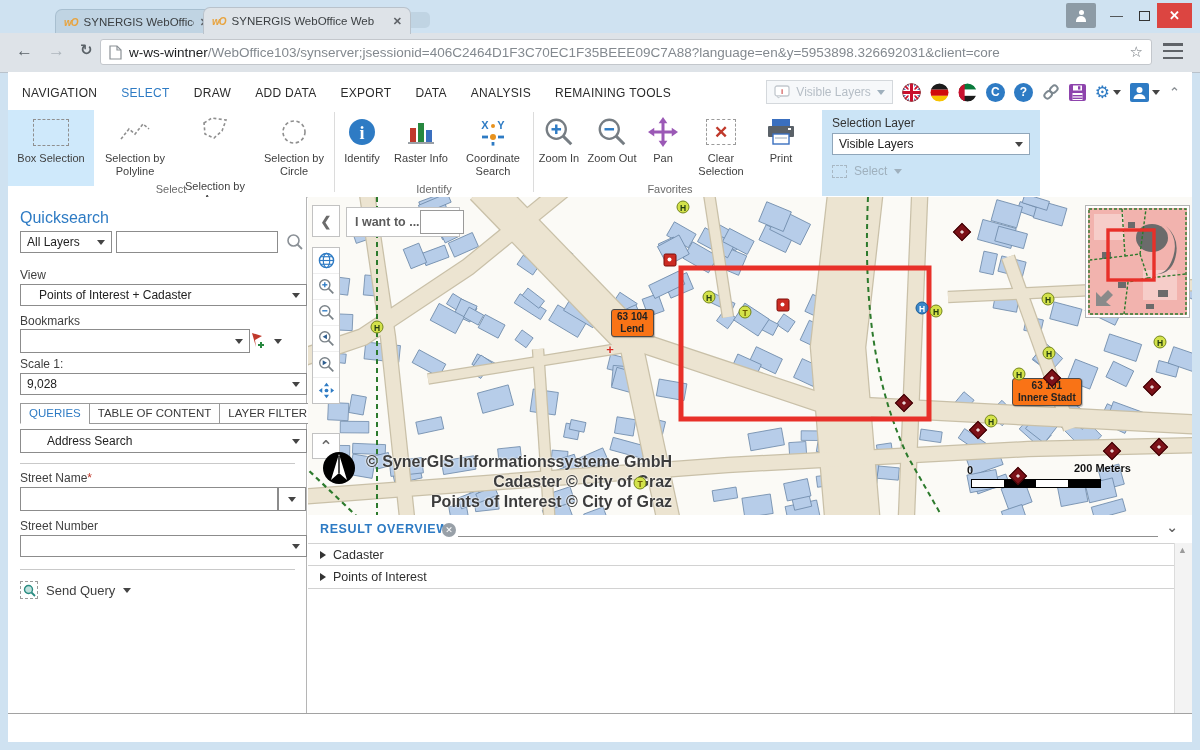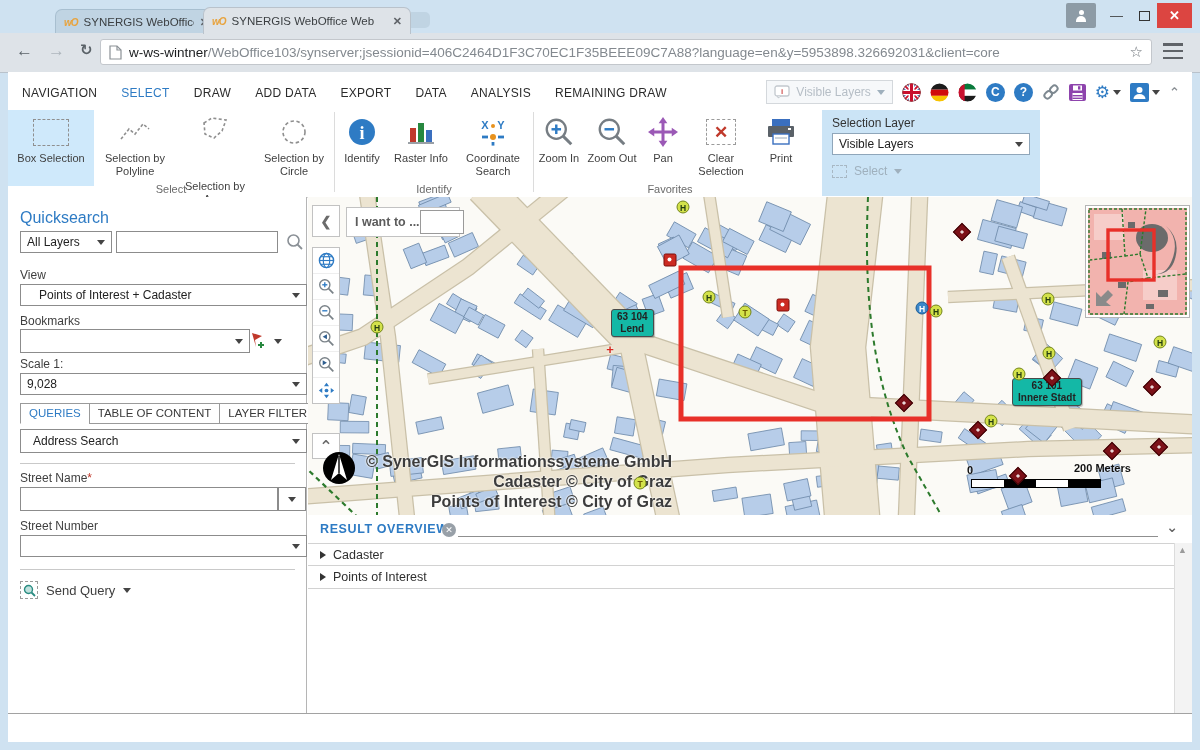--- a/index.html
+++ b/index.html
@@ -85,21 +85,21 @@
   .maparea{position:absolute;left:300px;top:0;width:884px;height:318px;overflow:hidden;background:#fbfaf6;}
   .mapovl{position:absolute;z-index:5;}
   .whitebox{background:#fff;border:1px solid #c2c2c2;box-sizing:border-box;}
   .toolcol{left:4px;top:50px;width:28px;}
   .toolcol .tc{height:25px;display:flex;align-items:center;justify-content:center;border-bottom:1px solid #eee;}
   .collapseL{left:4px;top:8px;width:28px;height:32px;display:flex;align-items:center;justify-content:center;color:#6b6b6b;font-weight:bold;font-size:13px;}
   .chevupbtn{left:4px;top:236px;width:28px;height:26px;display:flex;align-items:center;justify-content:center;color:#6b6b6b;font-weight:bold;}
   .iwant{left:38px;top:10px;width:114px;height:30px;display:flex;align-items:center;padding:0 4px 0 8px;box-sizing:border-box;justify-content:space-between;}
   .iwant span{font-size:12.5px;color:#5c5c5c;white-space:nowrap;font-weight:bold;}
   .iwant input{width:38px;height:20px;border:1px solid #9a9a9a;}
-  .maplabel{position:absolute;z-index:6;background:#14b8a6;border:1px solid #4a4a4a;border-radius:3px;padding:1px 5px;font-size:10px;font-weight:bold;color:#222;text-align:center;line-height:1.2;white-space:nowrap;box-shadow:1px 1px 1px rgba(0,0,0,.25);}
+  .maplabel{position:absolute;z-index:6;background:#f97316;border:1px solid #4a4a4a;border-radius:3px;padding:1px 5px;font-size:10px;font-weight:bold;color:#222;text-align:center;line-height:1.2;white-space:nowrap;box-shadow:1px 1px 1px rgba(0,0,0,.25);}
   .copy{position:absolute;left:58px;top:255px;z-index:6;font-size:16px;font-weight:bold;color:#3c3c3c;line-height:1.24;text-shadow:0 0 2px #fff,0 0 2px #fff;text-align:right;}
   .north{position:absolute;left:14px;top:252px;z-index:6;}
   .scale0{position:absolute;left:659px;top:267px;z-index:6;font-size:11px;font-weight:bold;color:#111;text-shadow:0 0 2px #fff;}
   .scaletxt{position:absolute;left:766px;top:265px;z-index:6;font-size:11px;font-weight:bold;color:#111;text-shadow:0 0 2px #fff;}
   .scalebar{position:absolute;left:663px;top:282px;z-index:6;width:128px;height:7px;border:1px solid #000;display:flex;}
   .scalebar i{flex:1;}
   .scalebar i:nth-child(odd){background:#fff;}
   .scalebar i:nth-child(even){background:#000;}
   .overview{position:absolute;left:777px;top:8px;width:105px;height:113px;background:#fff;border:1px solid #b5b5b5;padding:2px;box-sizing:border-box;z-index:7;}
 
@@ -177,21 +177,21 @@
 
     <div class="ribbontabs">
       <div class="rtabrow">
         <span class="rtab">NAVIGATION</span>
         <span class="rtab active">SELECT</span>
         <span class="rtab">DRAW</span>
         <span class="rtab">ADD DATA</span>
         <span class="rtab">EXPORT</span>
         <span class="rtab">DATA</span>
         <span class="rtab">ANALYSIS</span>
-        <span class="rtab">REMAINING DRAW</span>
+        <span class="rtab">REMAINING TOOLS</span>
       </div>
       <div class="rright">
         <div class="disCombo">
           <svg width="16" height="14" viewBox="0 0 16 14">
               <rect x="1" y="1" width="14" height="10" rx="2" fill="#fff" stroke="#c2c8ce" stroke-width="1.3"></rect>
               <path d="M4 11 l0 2 l3 -2" fill="#fff" stroke="#c2c8ce" stroke-width="1"></path>
               <text x="8" y="9" font-size="8" font-weight="bold" fill="#d05050" text-anchor="middle">i</text>
             </svg>
           <span>Visible Layers</span>
           <span class="caret gray"></span>
@@ -443,21 +443,21 @@
           <span>9,028</span>
             <span class="caret"></span>
         </div>
 
         <div class="sbtabs">
           <span class="sbtab active">QUERIES</span>
           <span class="sbtab">TABLE OF CONTENT</span>
           <span class="sbtab">LAYER FILTER</span>
         </div>
 
-        <div class="sb combo inp" style="top:232px;width:287px;height:24px;padding-left:12px;">
+        <div class="sb combo inp" style="top:232px;width:287px;height:24px;padding-left:26px;">
           <span>Address Search</span>
             <span class="caret"></span>
         </div>
         <div class="hr" style="top:266px;"></div>
 
         <div class="sb lbl" style="top:274px;"><span>Street Name</span><span class="req">*</span></div>
         <input class="sb inp" style="top: 290px; width: 258px; height: 24px;" value="">
         <div class="sb inp" style="top:290px;left:270px;width:28px;height:24px;display:flex;align-items:center;justify-content:center;">
             <span class="caret"></span>
           </div>

